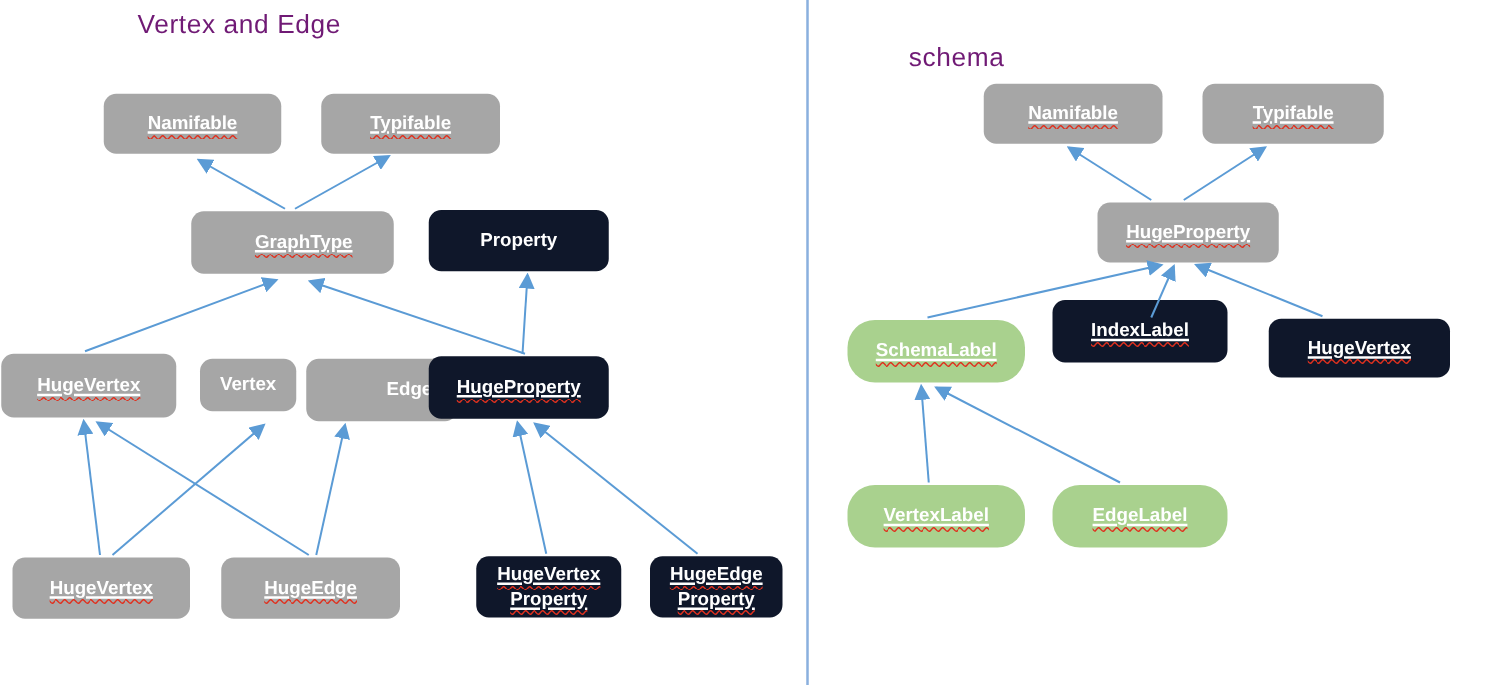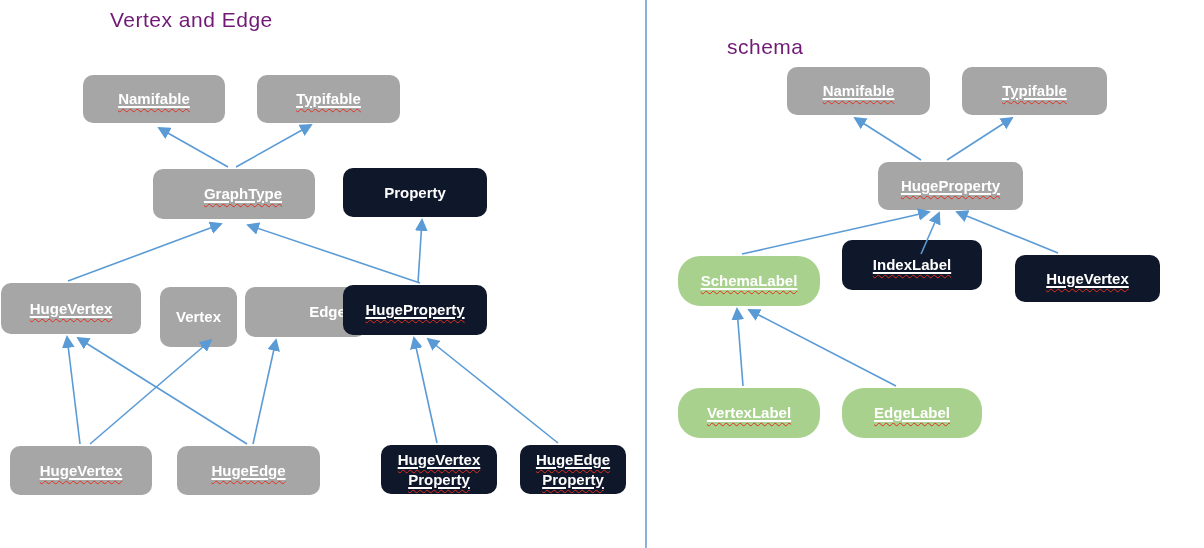--- a/index.html
+++ b/index.html
@@ -40,21 +40,21 @@
   </div>
   <div class="node gray" style="left:153px;top:169px;width:144px;height:50px;padding-left:18px;">
     <span class="u"><span class="w">GraphType</span></span>
   </div>
   <div class="node orange" style="left:343px;top:168px;width:144px;height:49px;">
     <span>Property</span>
   </div>
   <div class="node gray" style="left:1px;top:283px;width:140px;height:51px;">
     <span class="u"><span class="w">HugeVertex</span></span>
   </div>
-  <div class="node gray" style="left:160px;top:287px;width:77px;height:60px;">
+  <div class="node gray" style="left:160px;top:287px;width:77px;height:42px;">
     <span>Vertex</span>
   </div>
   <div class="node gray" style="left:245px;top:287px;width:77px;height:50px;padding-left:44px;">
     <span>Edge</span>
   </div>
   <div class="node orange" style="left:343px;top:285px;width:144px;height:50px;">
     <span class="u"><span class="w">HugeProperty</span></span>
   </div>
   <div class="node gray" style="left:10px;top:446px;width:142px;height:49px;">
     <span class="u"><span class="w">HugeVertex</span></span>

